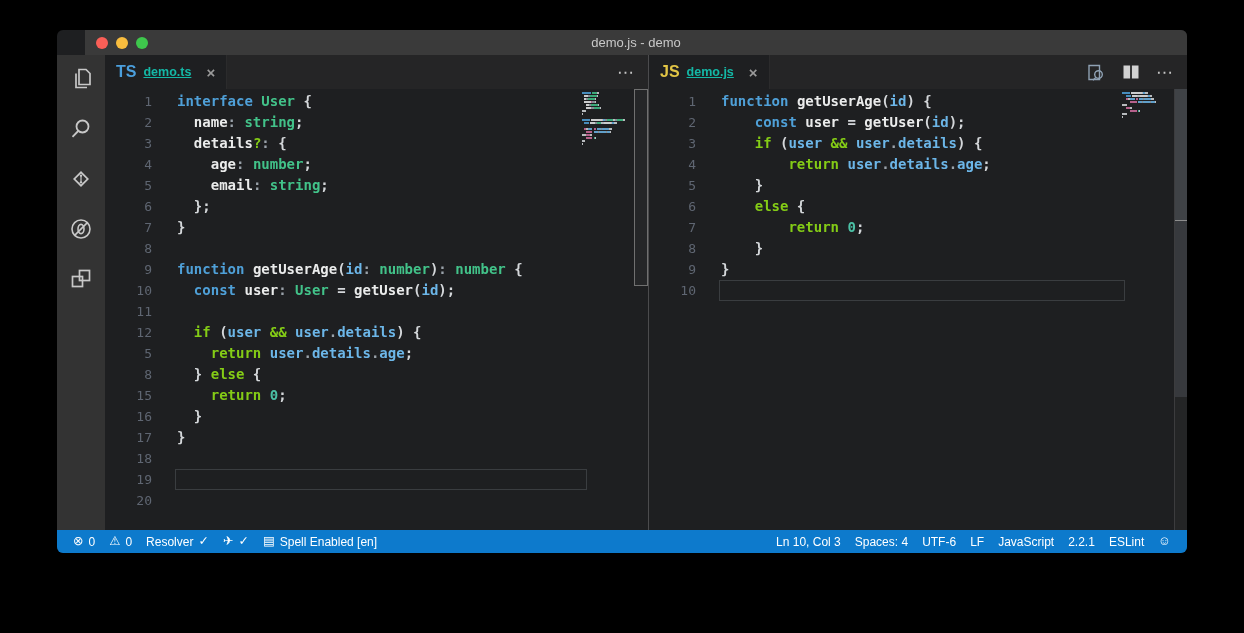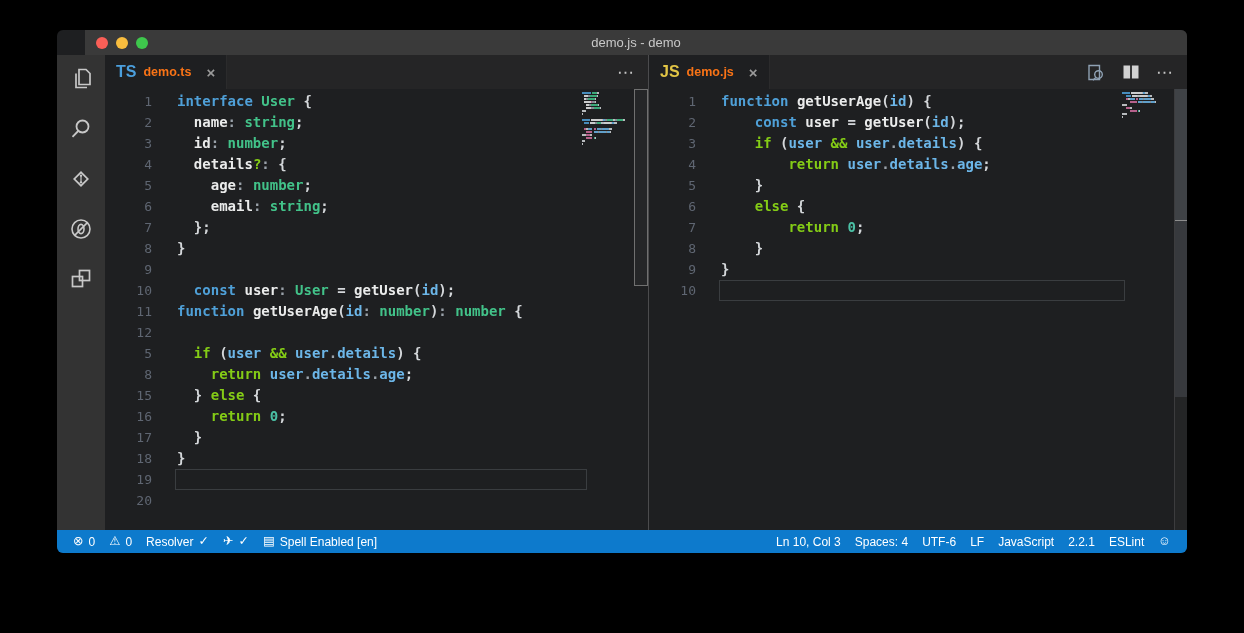--- a/index.html
+++ b/index.html
@@ -20,21 +20,21 @@
                  align-items:center; padding-top:11px; gap:24px; flex:none; }
   .ab-item { width:26px; height:26px; display:flex; align-items:center; justify-content:center; }
   .group { display:flex; flex-direction:column; }
   .group-left { width:543px; } .group-right { width:538px; }
   .divider { width:1px; background:#4b4b4d; }
   
   .tabbar { height:34px; background:#252526; display:flex; align-items:stretch; }
   .tab { display:flex; align-items:center; gap:7px; padding:0 11px; background:#1e1f21;
          border-right:1px solid #2b2b2c; }
   .badge { font-size:16px; font-weight:bold; }
-  .tabtitle { color:#f97316; font-size:12.5px; font-weight:bold; }
+  .tabtitle { color:#14b8a6; font-size:12.5px; font-weight:bold;text-decoration:underline; }
   .close { color:#9a9a9a; font-size:15px; line-height:1; margin-left:8px; font-weight:bold; }
   .tab-actions { margin-left:auto; display:flex; align-items:center; gap:15px; padding-right:13px; }
   .dots { color:#c5c5c5; font-size:17px; letter-spacing:1px; line-height:1; }
   
   .editor { position:relative; height:441px; background:#1e1f21; overflow:hidden; }
   .gutter { position:absolute; left:0; top:2px; width:47px; text-align:right;
             font:400 13px "DejaVu Sans Mono", monospace; color:#5f6672; }
   .ln { height:21px; line-height:21px; }
   .code-lines { position:absolute; left:72px; top:2px;
                 font:700 14px "DejaVu Sans Mono", monospace; color:#d4d7da; }
@@ -153,29 +153,28 @@
               <div class="ln">15</div>
               <div class="ln">16</div>
               <div class="ln">17</div>
               <div class="ln">18</div>
               <div class="ln">19</div>
               <div class="ln">20</div>
             </div>
           <div class="code-lines">
               <div class="cl"><span class="tk-kw">interface</span><span class="tk-pl"> </span><span class="tk-ty">User</span><span class="tk-pl"> {</span></div>
               <div class="cl"><span class="tk-pl">  </span><span class="tk-id">name</span><span class="tk-pu">: </span><span class="tk-ty">string</span><span class="tk-pl">;</span></div>
-              <div class="cl"><span class="tk-pl">  </span><span class="tk-id">id</span><span class="tk-pu">: </span><span class="tk-ty">number</span><span class="tk-pl">;</span></div>
               <div class="cl"><span class="tk-pl">  </span><span class="tk-id">details</span><span class="tk-ctl">?</span><span class="tk-pu">: </span><span class="tk-pl">{</span></div>
               <div class="cl"><span class="tk-pl">    </span><span class="tk-id">age</span><span class="tk-pu">: </span><span class="tk-ty">number</span><span class="tk-pl">;</span></div>
               <div class="cl"><span class="tk-pl">    </span><span class="tk-id">email</span><span class="tk-pu">: </span><span class="tk-ty">string</span><span class="tk-pl">;</span></div>
               <div class="cl"><span class="tk-pl">  };</span></div>
               <div class="cl"><span class="tk-pl">}</span></div>
               <div class="cl"></div>
+              <div class="cl"><span class="tk-kw">function</span><span class="tk-pl"> </span><span class="tk-id">getUserAge</span><span class="tk-pl">(</span><span class="tk-prop">id</span><span class="tk-pu">: </span><span class="tk-ty">number</span><span class="tk-pl">)</span><span class="tk-pu">: </span><span class="tk-ty">number</span><span class="tk-pl"> {</span></div>
               <div class="cl"><span class="tk-pl">  </span><span class="tk-kw">const</span><span class="tk-pl"> </span><span class="tk-id">user</span><span class="tk-pu">: </span><span class="tk-ty">User</span><span class="tk-pl"> = </span><span class="tk-id">getUser</span><span class="tk-pl">(</span><span class="tk-prop">id</span><span class="tk-pl">);</span></div>
-              <div class="cl"><span class="tk-kw">function</span><span class="tk-pl"> </span><span class="tk-id">getUserAge</span><span class="tk-pl">(</span><span class="tk-prop">id</span><span class="tk-pu">: </span><span class="tk-ty">number</span><span class="tk-pl">)</span><span class="tk-pu">: </span><span class="tk-ty">number</span><span class="tk-pl"> {</span></div>
               <div class="cl"></div>
               <div class="cl"><span class="tk-pl">  </span><span class="tk-ctl">if</span><span class="tk-pl"> (</span><span class="tk-prop">user</span><span class="tk-pl"> </span><span class="tk-ctl">&amp;&amp;</span><span class="tk-pl"> </span><span class="tk-prop">user</span><span class="tk-pu">.</span><span class="tk-prop">details</span><span class="tk-pl">) {</span></div>
               <div class="cl"><span class="tk-pl">    </span><span class="tk-ctl">return</span><span class="tk-pl"> </span><span class="tk-prop">user</span><span class="tk-pu">.</span><span class="tk-prop">details</span><span class="tk-pu">.</span><span class="tk-prop">age</span><span class="tk-pl">;</span></div>
               <div class="cl"><span class="tk-pl">  } </span><span class="tk-ctl">else</span><span class="tk-pl"> {</span></div>
               <div class="cl"><span class="tk-pl">    </span><span class="tk-ctl">return</span><span class="tk-pl"> </span><span class="tk-num">0</span><span class="tk-pl">;</span></div>
               <div class="cl"><span class="tk-pl">  }</span></div>
               <div class="cl"><span class="tk-pl">}</span></div>
               <div class="cl"></div>
               <div class="cl"></div>
             </div>

